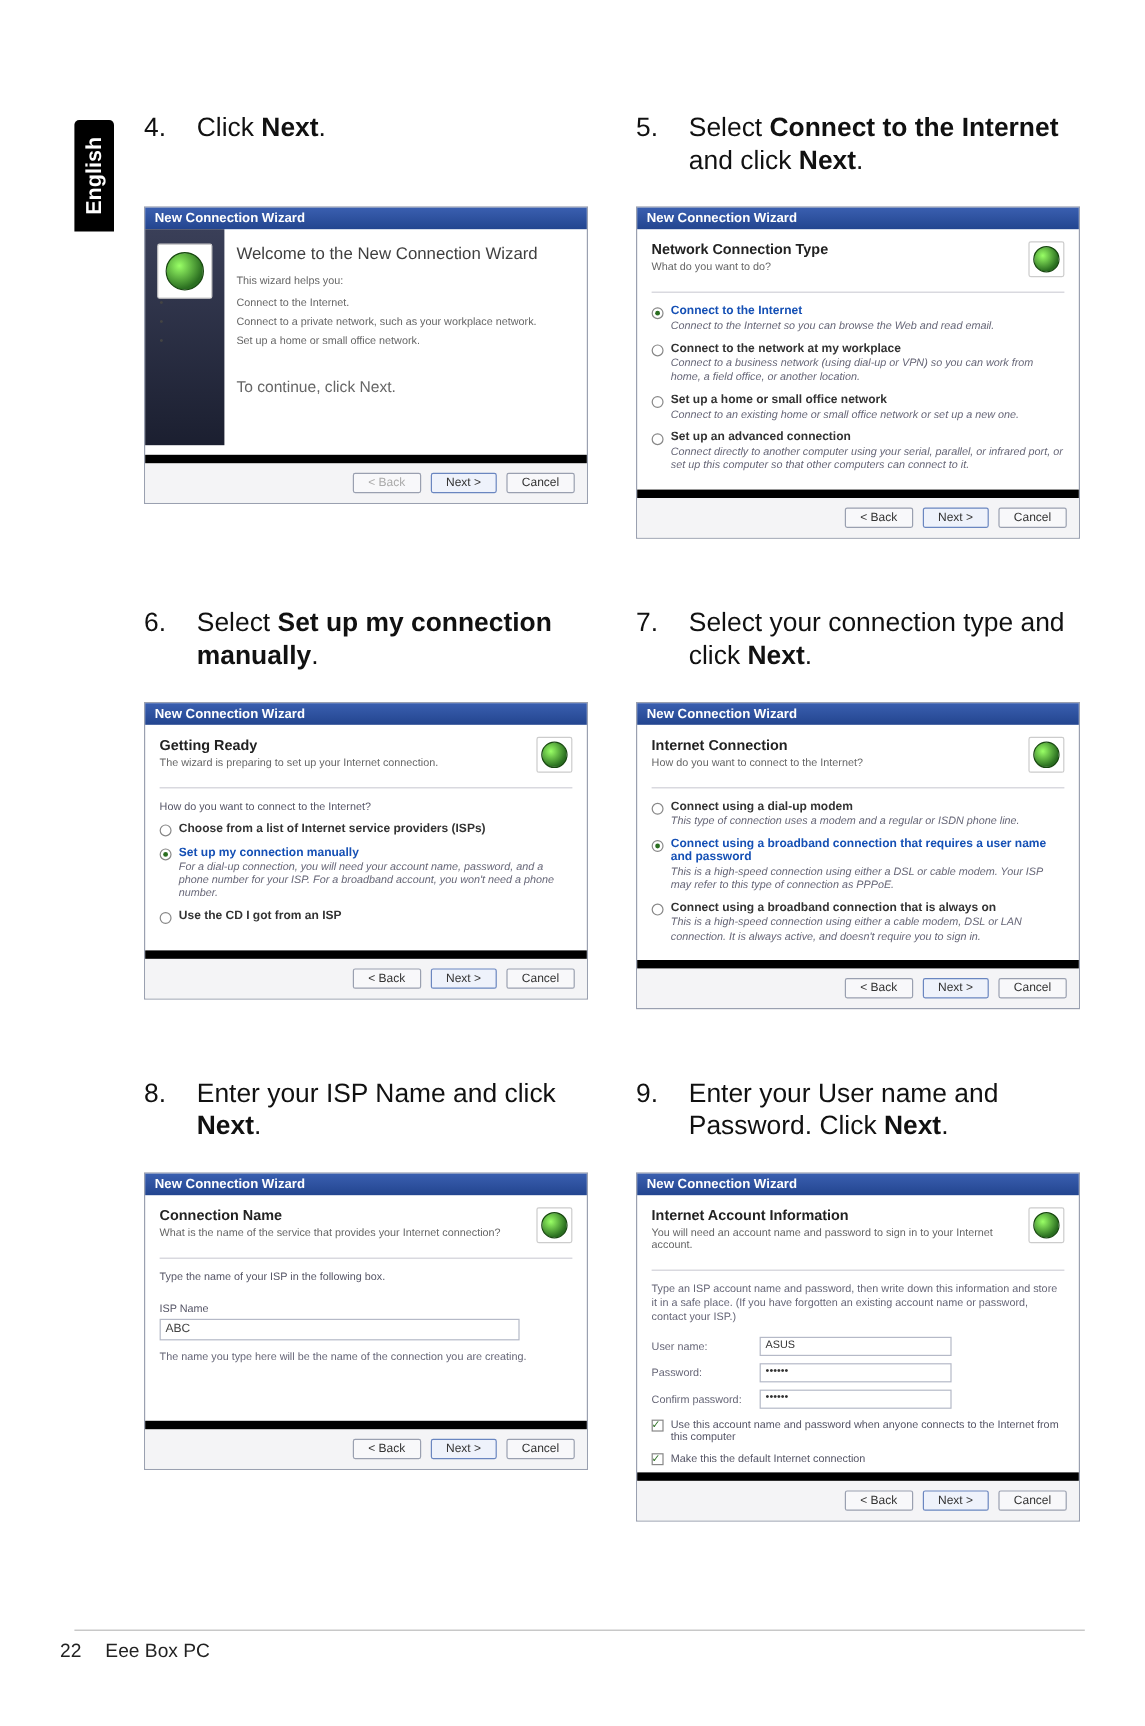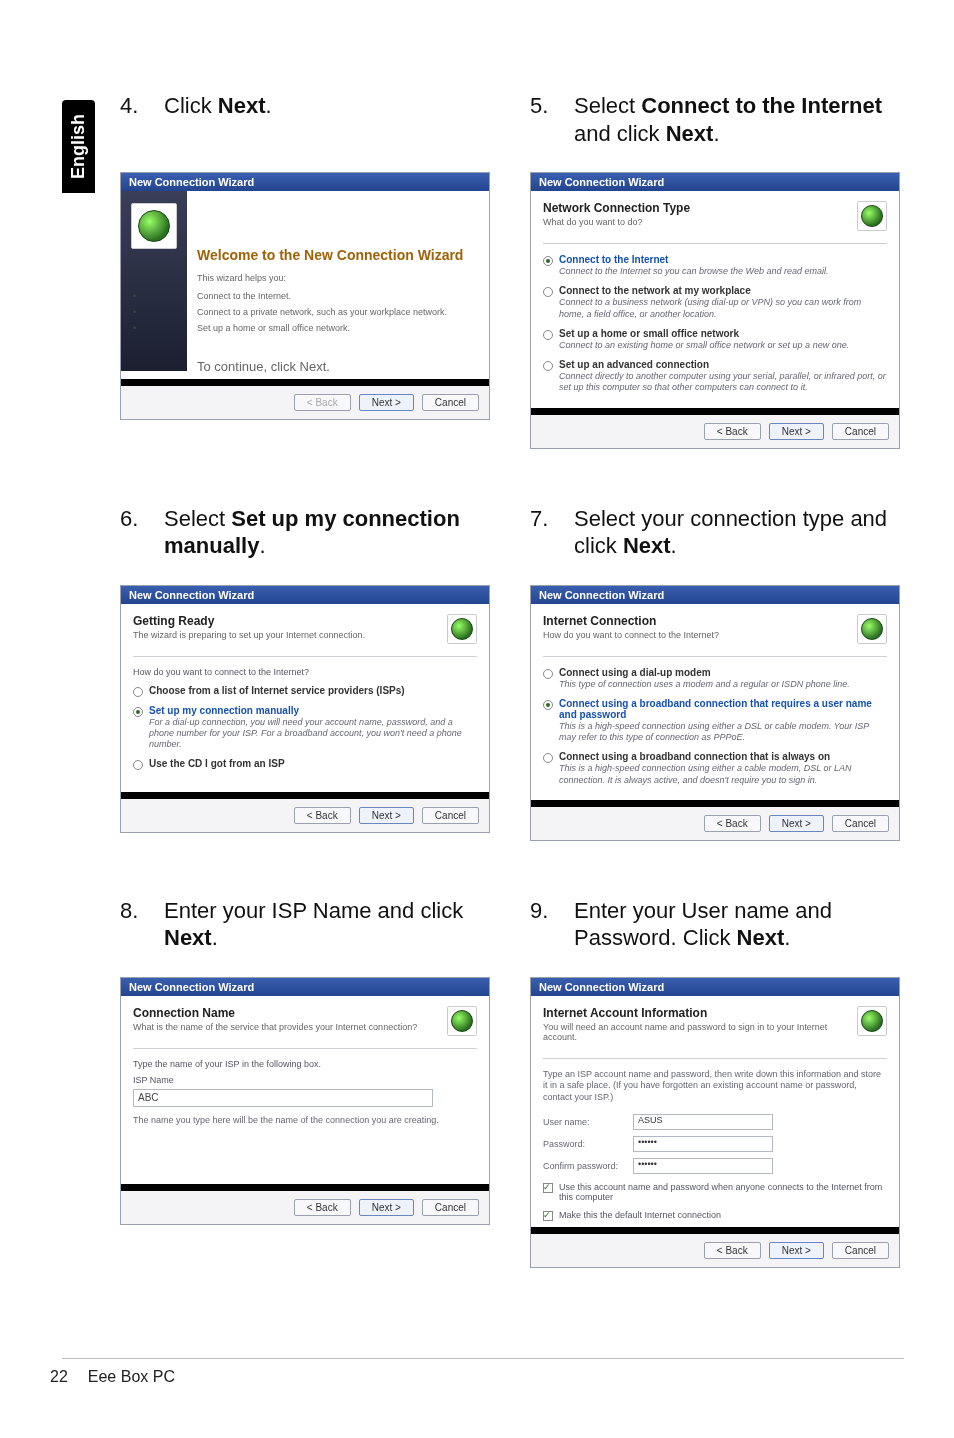--- a/index.html
+++ b/index.html
@@ -102,28 +102,28 @@
     color:#333;
   }
   .wzbtn.disabled { color:#aaa; }
   .wzbtn.primary { border:1px solid #6a86c0; background:#eef2fb;}
   .welcome-left {
     float:left; width:66px; height:180px;
     background:linear-gradient(#3a3f58,#1b1f30);
     margin-right:10px;
     display:flex; align-items:flex-start; justify-content:center; padding-top:12px;
   }
-  .welcome-h { font-size:14px; font-weight:700; color:#a16207; margin-bottom:10px;margin-top:44px;}
+  .welcome-h { font-size:14px; font-weight:400; color:#404040; margin-bottom:10px;}
   .bullet-list { font-size:9px; color:#666;}
   .bullet-list li{ list-style:none; margin-bottom:6px; padding-left:8px; position:relative;}
   .bullet-list li::before{content:"•"; position:absolute; left:0; color:#444;}
   .field-row{ display:flex; align-items:center; gap:10px; margin-bottom:6px; font-size:9px;}
   .field-row .lbl{ width:80px; color:#667;}
   .tfield{
-    border:1px solid #b5b9c7; background:#fff; height:16px; width:140px;
+    border:1px solid #b5b9c7; background:#fff; height:16px; width:160px;
     font-size:9px; padding:0 4px; color:#333;
   }
   .check-row{ display:flex; align-items:flex-start; gap:6px; font-size:9px; color:#556; margin-top:8px;}
   .chk{ width:10px;height:10px;border:1px solid #888;background:#fff;flex:none;margin-top:1px; position:relative;}
   .chk.sel::after{content:"✓"; font-size:9px; line-height:9px; color:#2a6e20; position:absolute; left:-1px; top:-1px;}
   .footer-line{
     position:absolute; left:62px; right:50px; top:1358px;
     border-top:1px solid #bbb;
   }
   .page-footer{
@@ -348,21 +348,21 @@
         <div class="wiz-body">
           <div class="wiz-header-row">
             <div style="flex:1">
               <div class="wiz-h2">Connection Name</div>
               <div class="wiz-sub">What is the name of the service that provides your Internet connection?</div>
             </div>
             <div class="wiz-icon">
                 <div class="globe"></div>
               </div>
           </div>
-          <div style="font-size:9px;color:#556;margin-bottom:6px;">Type the name of your ISP in the following box.</div>
+          <div style="font-size:9px;color:#556;margin-bottom:16px;">Type the name of your ISP in the following box.</div>
           <div style="font-size:9px;color:#556;">ISP Name</div>
           <div class="isp-input" style="display:flex;align-items:center;padding:0 4px;font-size:10px;">
             <span>ABC</span>
           </div>
           <div style="font-size:9px;color:#667;">The name you type here will be the name of the connection you are creating.</div>
         </div>
         <div class="wiz-footer">
           <span class="wzbtn">&lt; Back</span>
           <span class="wzbtn primary">Next &gt;</span>
           <span class="wzbtn">Cancel</span>

